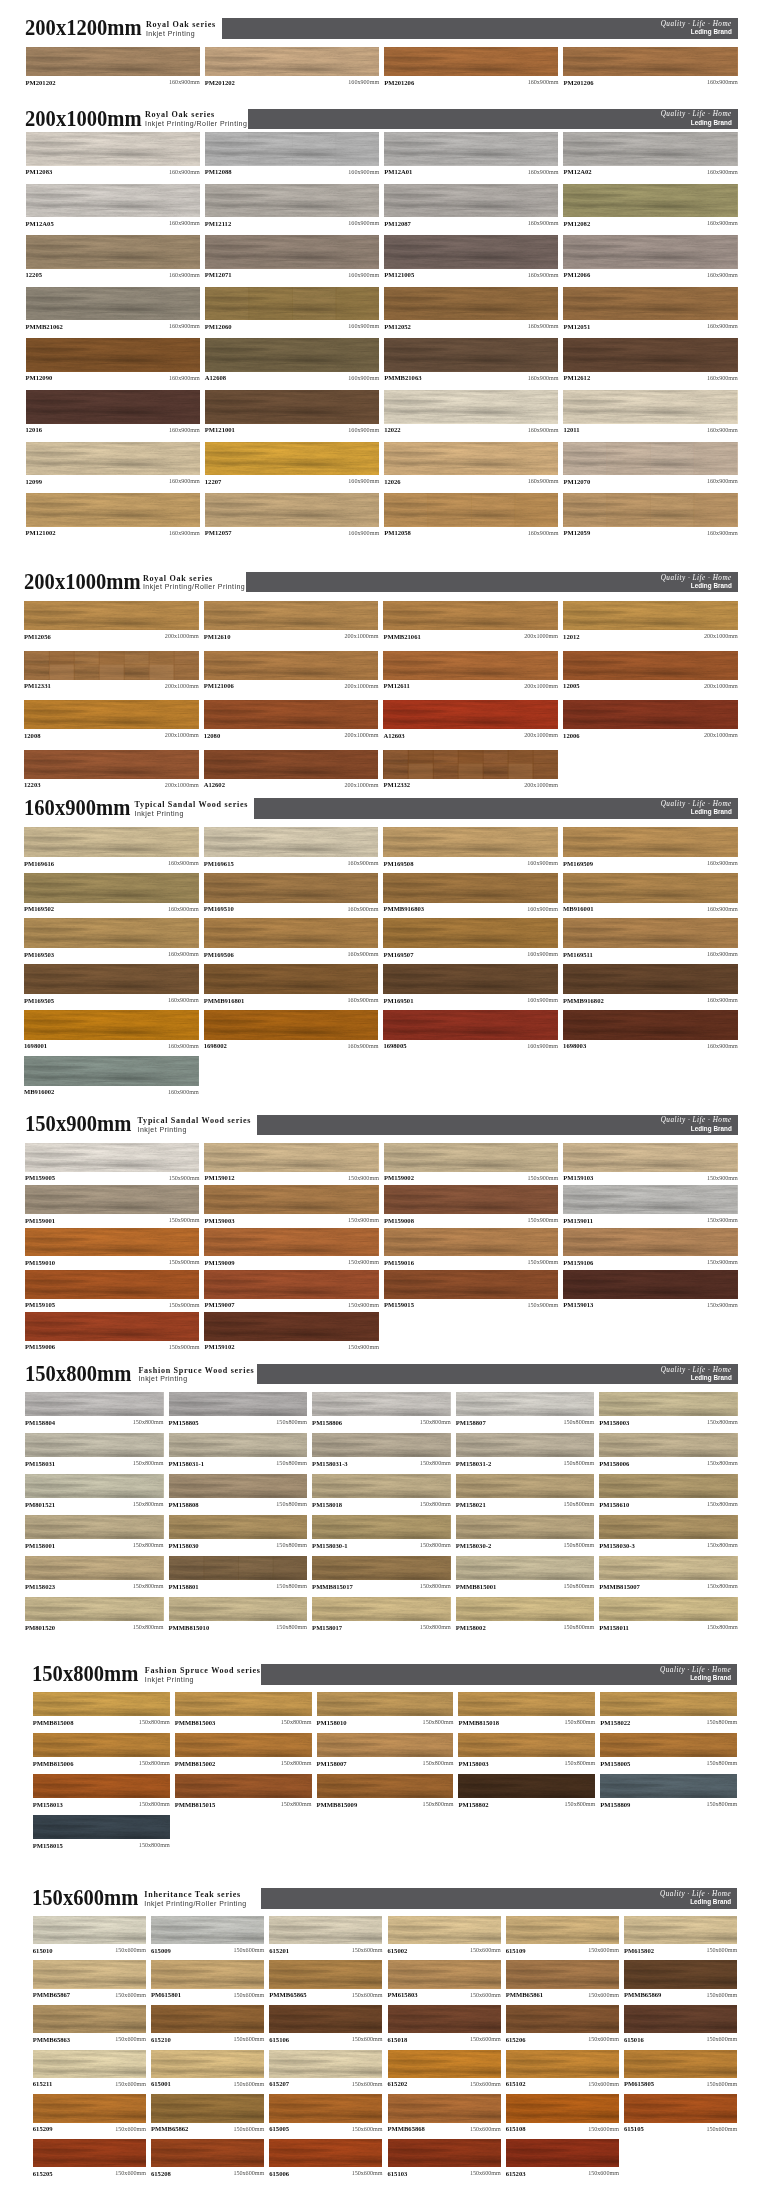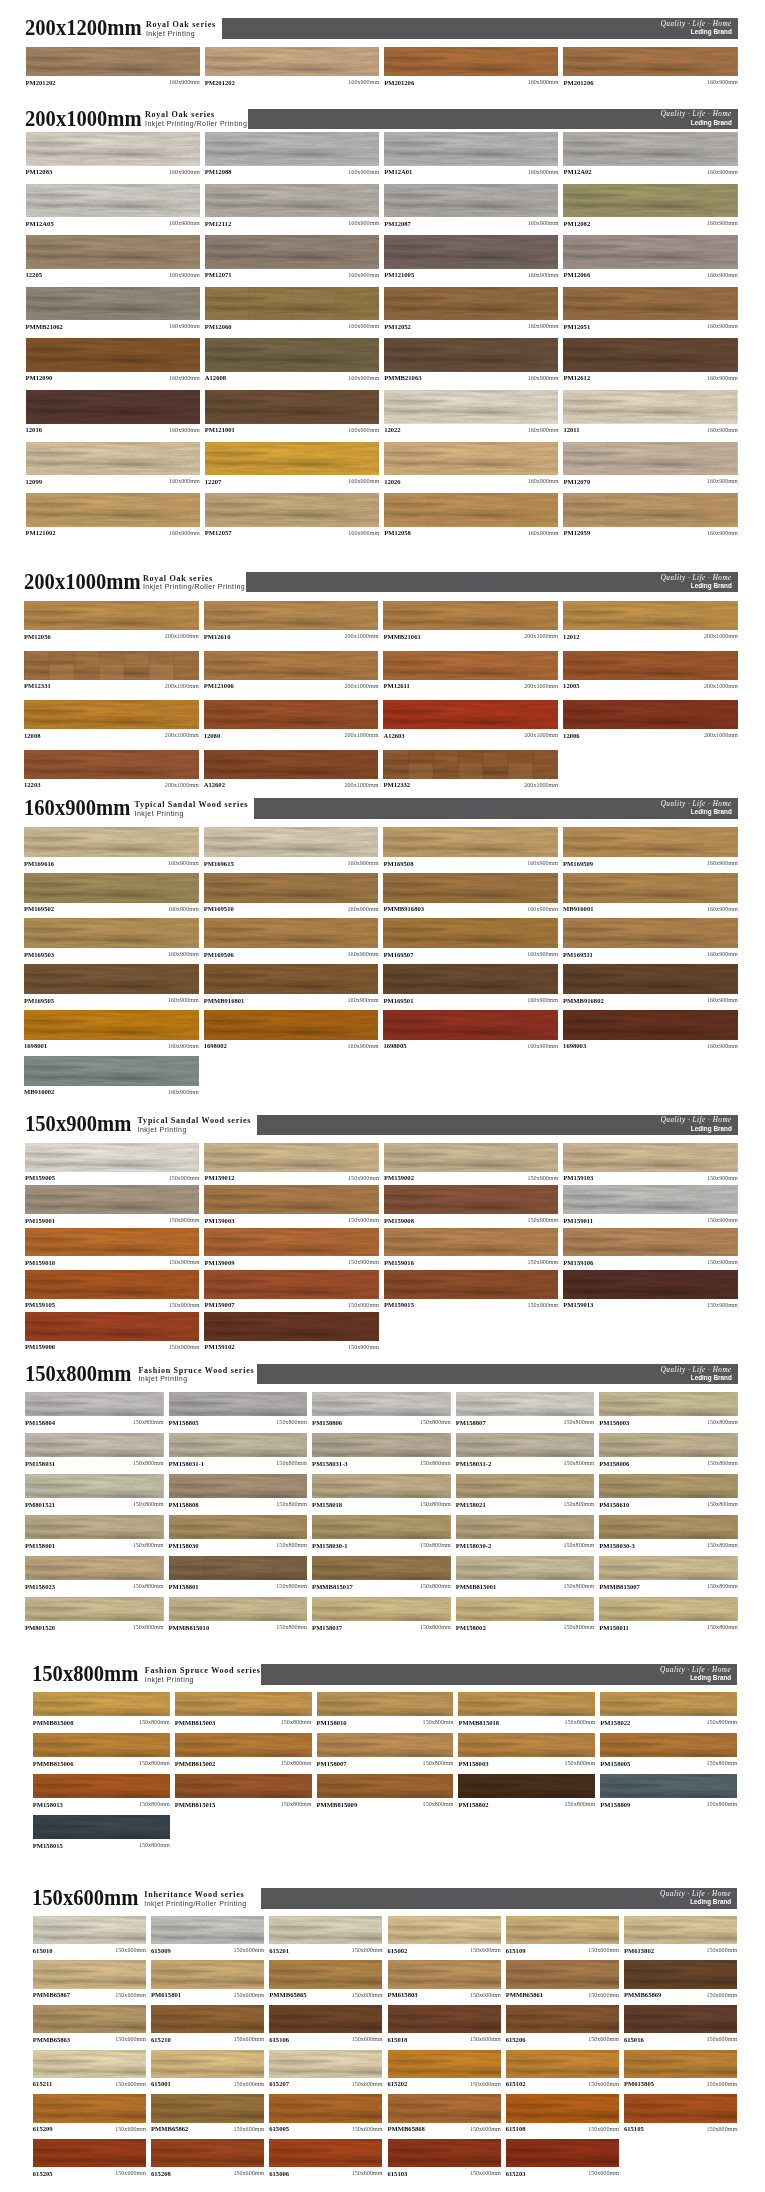--- a/index.html
+++ b/index.html
@@ -1738,21 +1738,21 @@
     <div class="code" style="top:27.4px">PM158015</div>
     <div class="dim" style="top:27.9px">150x800mm</div>
   </div>
 </section>
 
 <section class="sec" style="top:0">
   <div class="sechead" style="top:1888.5px">
     <div class="bar" style="left:260.6px;right:27.8px"></div>
     <div class="sz" style="left:32.4px;top:-1.4px">150x600mm</div>
     <div class="meta" style="left:144.3px;top:2.5px">
-      <span class="ser">Inheritance Wood series</span>
+      <span class="ser">Inheritance Teak series</span>
       <span class="prt">Inkjet Printing/Roller Printing</span>
     </div>
     <div class="brand" style="right:33.8px;top:1.5px">
       <span class="bq">Quality · Life · Home</span>
       <span class="bs">Leding Brand</span>
     </div>
   </div>
   <div class="cell" style="left:32.8px;top:1915.8px;width:113.23px">
     <div class="img" style="width:113.23px;height:28.4px;background:#e8e3cf">
       <svg width="113.23" height="28.4">

